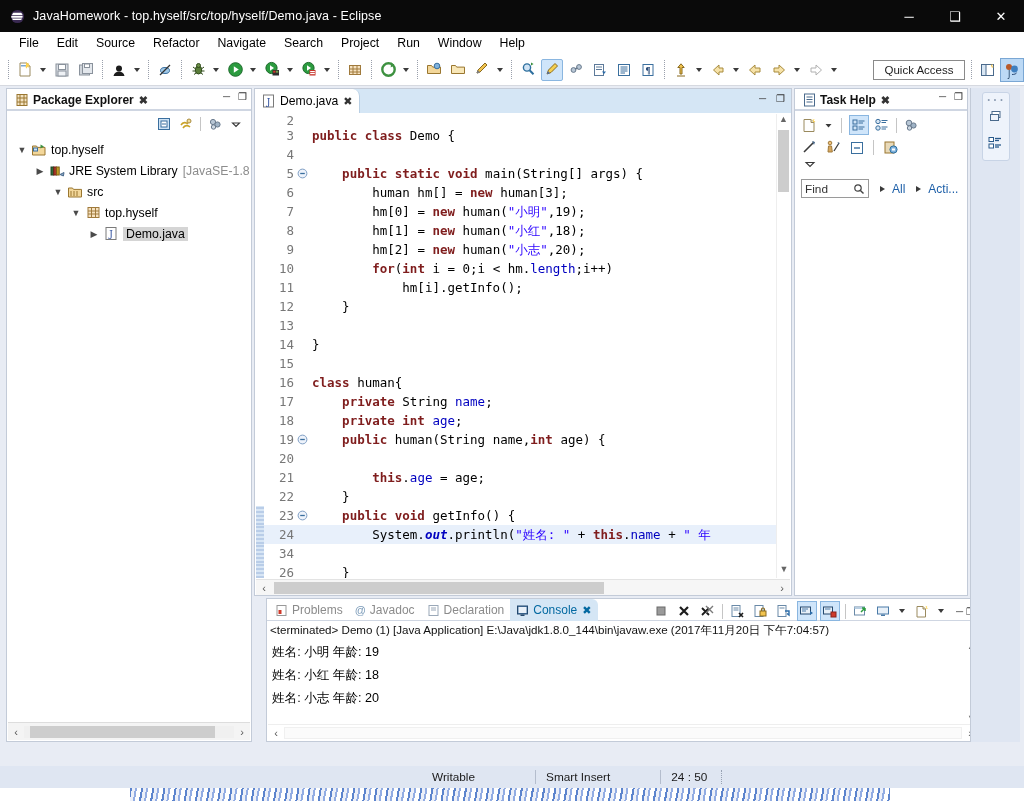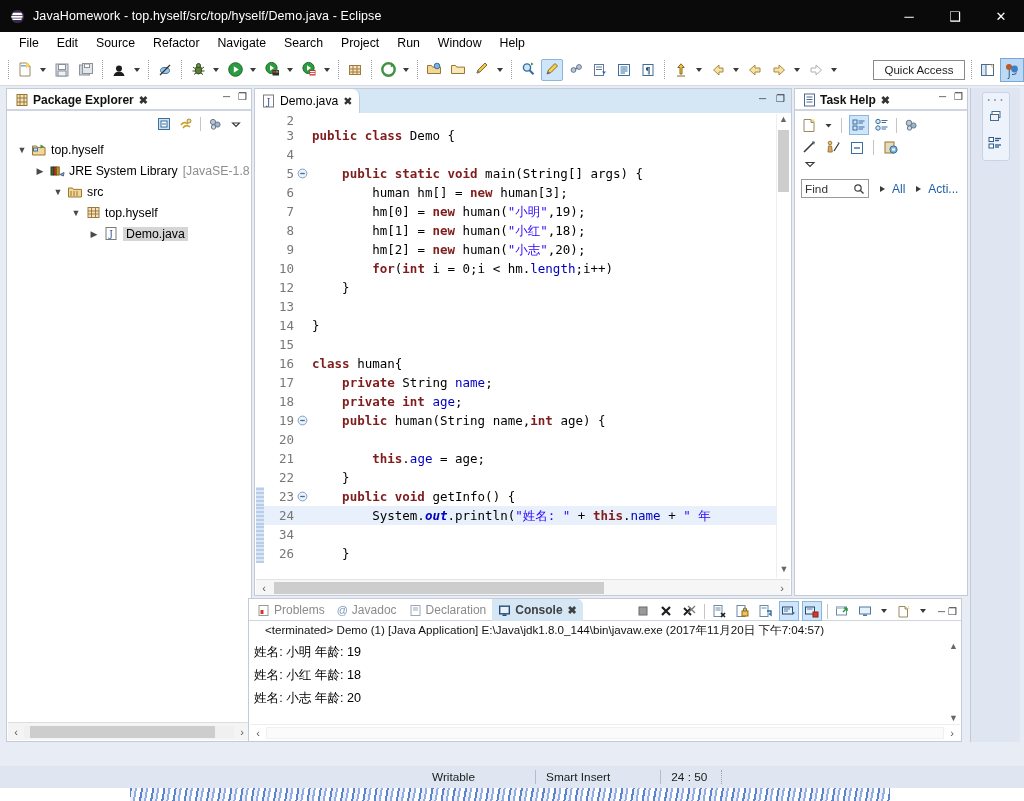--- a/index.html
+++ b/index.html
@@ -127,31 +127,31 @@
   }
   .vs-up, .vs-dn { height: 14px; text-align: center; font-size: 9px; color: #666; }
   .vs-thumb { position: absolute; left: 1px; top: 16px; width: 11px; height: 62px; background: #cdcdcd; }
   .ed-hscroll {
     position: absolute; left: 1px; right: 1px; bottom: 0; height: 16px; background: #f6f6f6;
     display: flex; align-items: center; border-top: 1px solid #e3e3e3;
   }
   .edhs-thumb { position: absolute; left: 18px; top: 2px; width: 330px; height: 12px; background: #cdcdcd; }
 
   
-  #console { left: 248px; top: 512px; width: 714px; height: 144px; border: 1px solid #c3cbd8; background:#fff; }
+  #console { left: 266px; top: 512px; width: 714px; height: 144px; border: 1px solid #c3cbd8; background:#fff; }
   .cotabrow { height: 22px; background: #fff; position: relative; border-bottom: 1px solid #cfd6e2; }
   .cotab { height: 22px; display:flex; align-items:center; padding: 0 6px; font-size: 12px; color: #8b8b8b; }
-  .cotab.active { color: #404040; font-weight: bold; background: #d5e6f5; border-top-right-radius: 6px; }
+  .cotab.active { color: #0369a1; font-weight: normal; background: #d5e6f5; border-top-right-radius: 6px; }
   .cotabs { position: absolute; left: 2px; top: 0; display: flex; }
   .cotools { position: absolute; right: 4px; top: 1px; display: flex; align-items: center; gap: 3px; }
   .cbtn { width: 20px; height: 20px; display:flex; align-items:center; justify-content:center; border: 1px solid transparent; }
   .cbtn.sel { background: #cfe5fa; border-color: #8ab6e0; }
   .cohdr {
     height: 19px; font-size: 11.6px; color: #111; display: flex; align-items: center;
-    padding-left: 16px; background: #fff; white-space: nowrap;
+    padding-left: 3px; background: #fff; white-space: nowrap;
   }
   .cobody { position: absolute; left: 1px; right: 1px; top: 42px; bottom: 18px; background: #fff; overflow: hidden; }
   .coline { font-size: 12.6px; color: #000; height: 23px; line-height: 23px; padding-left: 4px; white-space: pre; }
   .co-vscroll { position: absolute; right: 1px; top: 42px; bottom: 18px; width: 13px; background: #fff; }
   .co-hscroll { position: absolute; left: 1px; right: 1px; bottom: 1px; height: 16px; background:#fff; display:flex; align-items:center; border-top:1px solid #eee; }
   .co-hs-track { flex:1; height: 12px; background:#fbfbfb; border:1px solid #f0f0f0; }
 
   
   #tasklist { left: 794px; top: 2px; width: 174px; height: 508px; border: 1px solid #c3cbd8; background:#fff; }
   #tasklist .viewtabrow { background: #fff; border-bottom: 2px solid #cfd6e2; }
@@ -638,20 +638,21 @@
             <div class="cl"><span style="width: 8px; flex: 0 0 8px; height: 100%;"></span><span class="lnum">4</span><span class="fold"></span><span class="ctext"></span></div>
             <div class="cl"><span style="width: 8px; flex: 0 0 8px; height: 100%;"></span><span class="lnum">5</span><span class="fold"><svg width="11" height="11" viewBox="0 0 11 11">
                   <circle cx="5.5" cy="5.5" r="4.4" fill="#eef3fb" stroke="#7f9ec4"></circle>
                   <line x1="3.2" y1="5.5" x2="7.8" y2="5.5" stroke="#3a6f9e" stroke-width="1.3"></line>
                 </svg></span><span class="ctext"><span class="plain">    </span><span class="kw">public static void </span><span class="plain">main(String[] args) {</span></span></div>
             <div class="cl"><span style="width: 8px; flex: 0 0 8px; height: 100%;"></span><span class="lnum">6</span><span class="fold"></span><span class="ctext"><span class="plain">        human hm[] = </span><span class="kw">new </span><span class="plain">human[</span><span class="num">3</span><span class="plain">];</span></span></div>
             <div class="cl"><span style="width: 8px; flex: 0 0 8px; height: 100%;"></span><span class="lnum">7</span><span class="fold"></span><span class="ctext"><span class="plain">        hm[</span><span class="num">0</span><span class="plain">] = </span><span class="kw">new </span><span class="plain">human(</span><span class="str">"小明"</span><span class="plain">,</span><span class="num">19</span><span class="plain">);</span></span></div>
             <div class="cl"><span style="width: 8px; flex: 0 0 8px; height: 100%;"></span><span class="lnum">8</span><span class="fold"></span><span class="ctext"><span class="plain">        hm[</span><span class="num">1</span><span class="plain">] = </span><span class="kw">new </span><span class="plain">human(</span><span class="str">"小红"</span><span class="plain">,</span><span class="num">18</span><span class="plain">);</span></span></div>
             <div class="cl"><span style="width: 8px; flex: 0 0 8px; height: 100%;"></span><span class="lnum">9</span><span class="fold"></span><span class="ctext"><span class="plain">        hm[</span><span class="num">2</span><span class="plain">] = </span><span class="kw">new </span><span class="plain">human(</span><span class="str">"小志"</span><span class="plain">,</span><span class="num">20</span><span class="plain">);</span></span></div>
             <div class="cl"><span style="width: 8px; flex: 0 0 8px; height: 100%;"></span><span class="lnum">10</span><span class="fold"></span><span class="ctext"><span class="plain">        </span><span class="kw">for</span><span class="plain">(</span><span class="kw">int </span><span class="plain">i = </span><span class="num">0</span><span class="plain">;i &lt; hm.</span><span class="fld">length</span><span class="plain">;i++)</span></span></div>
+            <div class="cl"><span style="width: 8px; flex: 0 0 8px; height: 100%;"></span><span class="lnum">11</span><span class="fold"></span><span class="ctext"><span class="plain">            hm[i].getInfo();</span></span></div>
             <div class="cl"><span style="width: 8px; flex: 0 0 8px; height: 100%;"></span><span class="lnum">12</span><span class="fold"></span><span class="ctext"><span class="plain">    }</span></span></div>
             <div class="cl"><span style="width: 8px; flex: 0 0 8px; height: 100%;"></span><span class="lnum">13</span><span class="fold"></span><span class="ctext"></span></div>
             <div class="cl"><span style="width: 8px; flex: 0 0 8px; height: 100%;"></span><span class="lnum">14</span><span class="fold"></span><span class="ctext"><span class="plain">}</span></span></div>
             <div class="cl"><span style="width: 8px; flex: 0 0 8px; height: 100%;"></span><span class="lnum">15</span><span class="fold"></span><span class="ctext"></span></div>
             <div class="cl"><span style="width: 8px; flex: 0 0 8px; height: 100%;"></span><span class="lnum">16</span><span class="fold"></span><span class="ctext"><span class="kw">class </span><span class="plain">human{</span></span></div>
             <div class="cl"><span style="width: 8px; flex: 0 0 8px; height: 100%;"></span><span class="lnum">17</span><span class="fold"></span><span class="ctext"><span class="plain">    </span><span class="kw">private </span><span class="plain">String </span><span class="fld">name</span><span class="plain">;</span></span></div>
             <div class="cl"><span style="width: 8px; flex: 0 0 8px; height: 100%;"></span><span class="lnum">18</span><span class="fold"></span><span class="ctext"><span class="plain">    </span><span class="kw">private int </span><span class="fld">age</span><span class="plain">;</span></span></div>
             <div class="cl"><span style="width: 8px; flex: 0 0 8px; height: 100%;"></span><span class="lnum">19</span><span class="fold"><svg width="11" height="11" viewBox="0 0 11 11">
                   <circle cx="5.5" cy="5.5" r="4.4" fill="#eef3fb" stroke="#7f9ec4"></circle>
                   <line x1="3.2" y1="5.5" x2="7.8" y2="5.5" stroke="#3a6f9e" stroke-width="1.3"></line>

